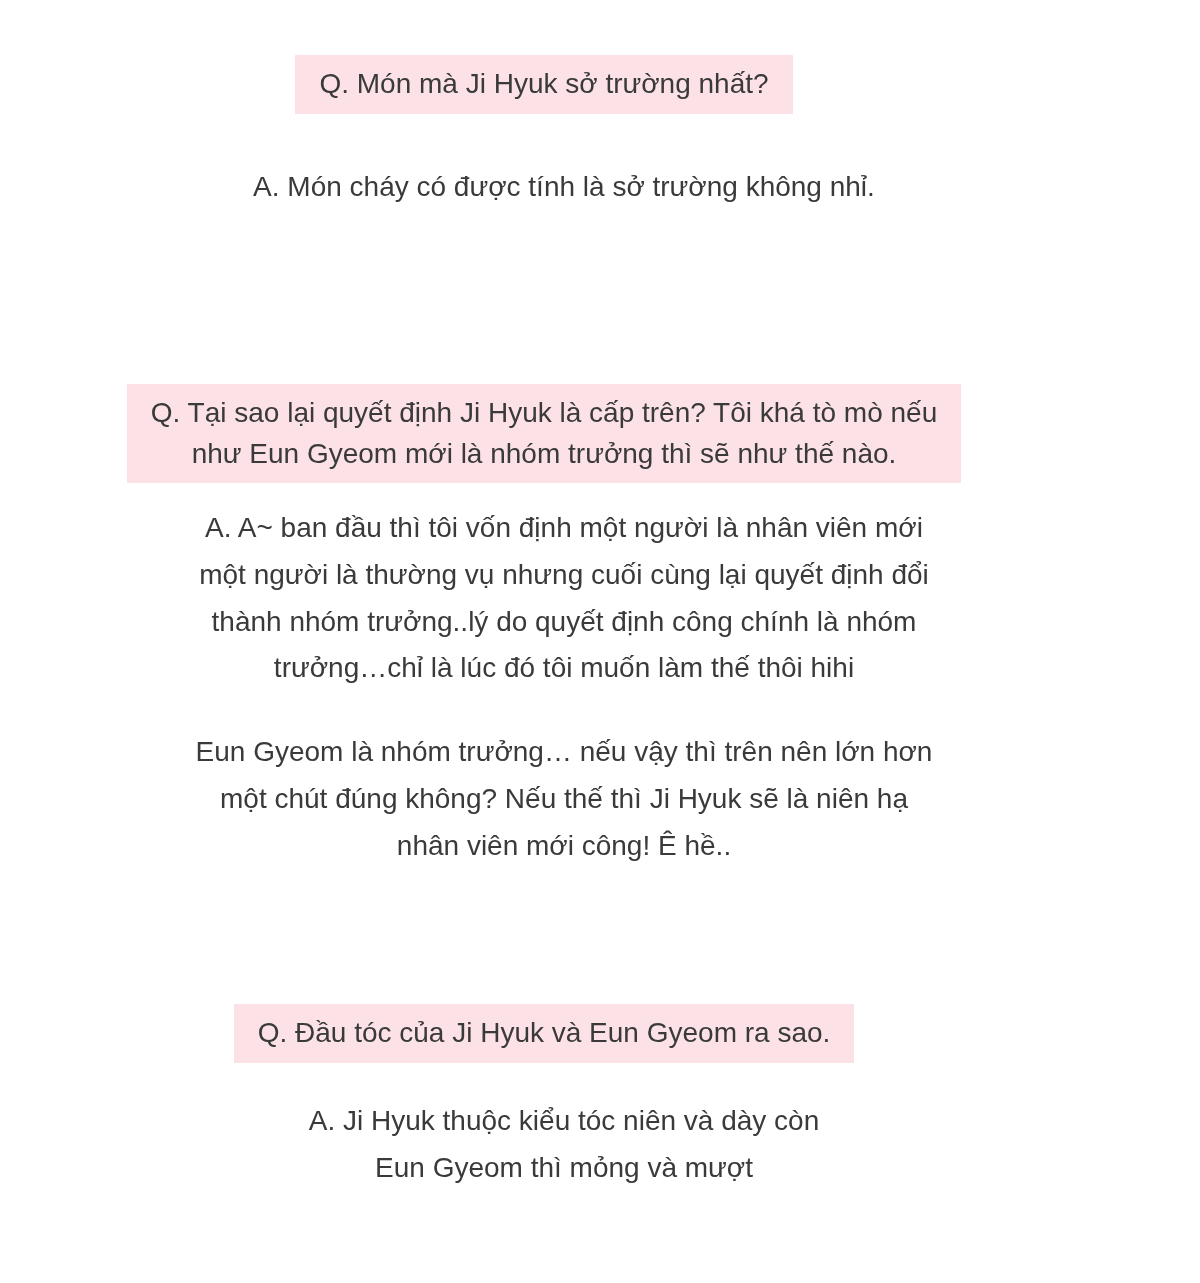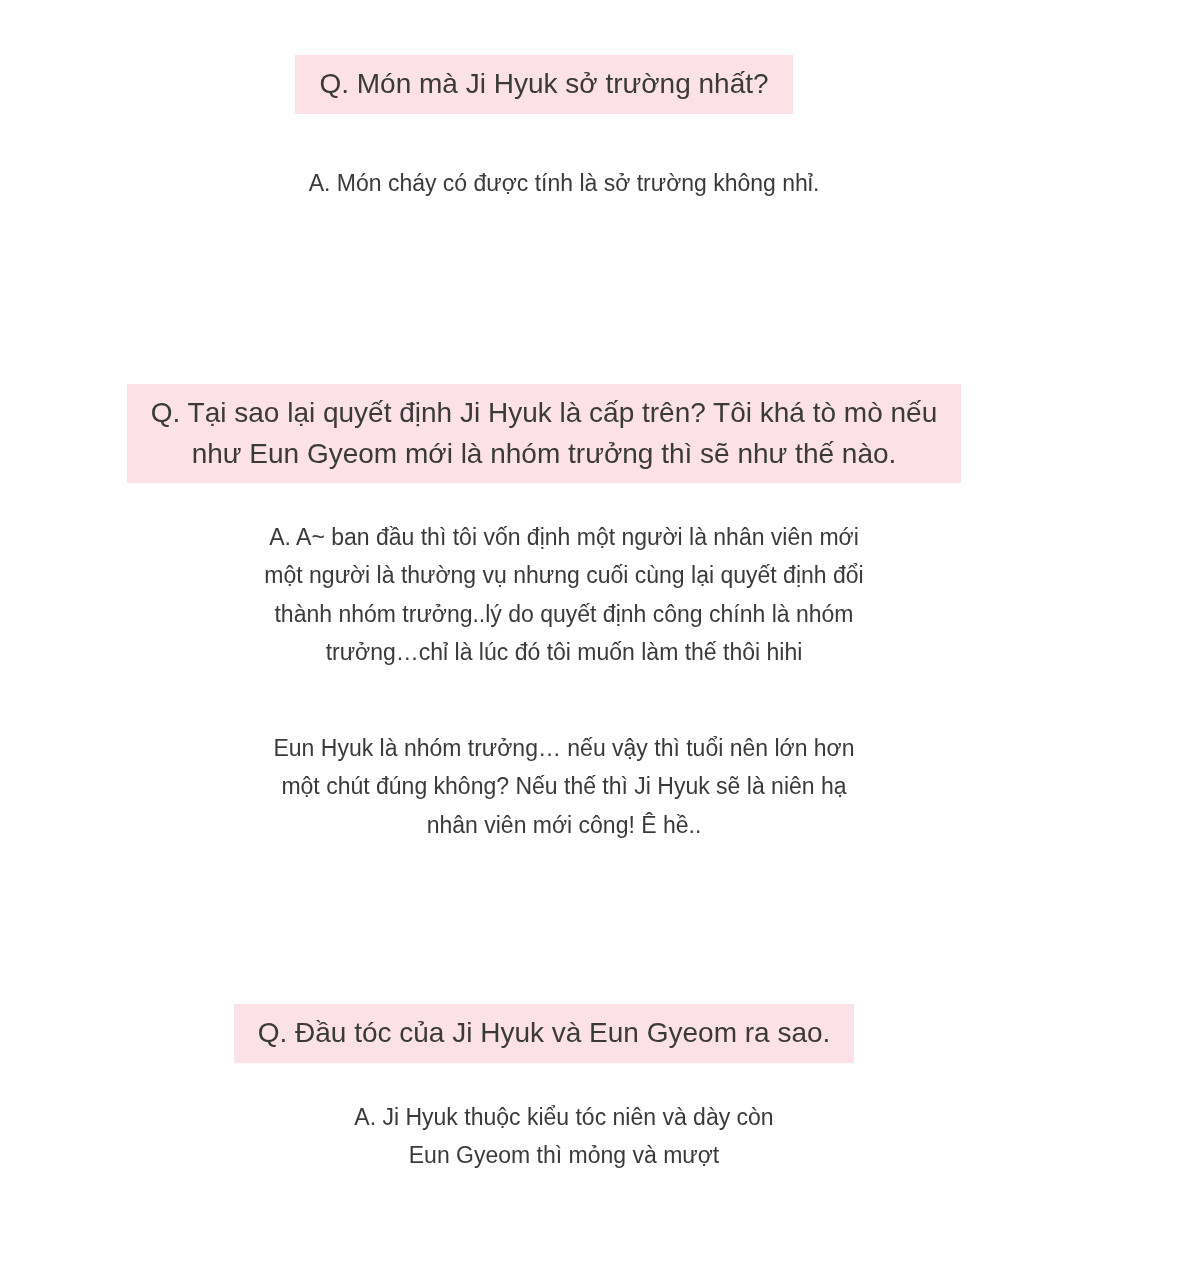--- a/index.html
+++ b/index.html
@@ -27,43 +27,43 @@
   }
   .q-line {
     display: inline-block;
     background: var(--highlight);
     padding: 9px 24px;
     font-size: 28px;
     line-height: 1.45;
     white-space: pre-line;
   }
   .answer {
-    font-size: 23px;
+    font-size: 28px;
     line-height: 1.67;
     white-space: pre-line;
     padding-left: 40px;
   }
 </style>
 </head>
 <body>
 
 <div class="block" style="top:55px">
   <span class="q-line">Q. Món mà Ji Hyuk sở trường nhất?</span>
 </div>
 <div class="block answer" style="top:164px">A. Món cháy có được tính là sở trường không nhỉ.</div>
 
 <div class="block" style="top:384px">
   <span class="q-line">Q. Tại sao lại quyết định Ji Hyuk là cấp trên? Tôi khá tò mò nếu
 như Eun Gyeom mới là nhóm trưởng thì sẽ như thế nào.</span>
 </div>
-<div class="block answer" style="top:518px">A. A~ ban đầu thì tôi vốn định một người là nhân viên mới
+<div class="block answer" style="top:505px">A. A~ ban đầu thì tôi vốn định một người là nhân viên mới
 một người là thường vụ nhưng cuối cùng lại quyết định đổi
 thành nhóm trưởng..lý do quyết định công chính là nhóm
 trưởng…chỉ là lúc đó tôi muốn làm thế thôi hihi</div>
-<div class="block answer" style="top:729px">Eun Hyuk là nhóm trưởng… nếu vậy thì tuổi nên lớn hơn
+<div class="block answer" style="top:729px">Eun Gyeom là nhóm trưởng… nếu vậy thì trên nên lớn hơn
 một chút đúng không? Nếu thế thì Ji Hyuk sẽ là niên hạ
 nhân viên mới công! Ê hề..</div>
 
 <div class="block" style="top:1004px">
   <span class="q-line">Q. Đầu tóc của Ji Hyuk và Eun Gyeom ra sao.</span>
 </div>
 <div class="block answer" style="top:1098px">A. Ji Hyuk thuộc kiểu tóc niên và dày còn
 Eun Gyeom thì mỏng và mượt</div>
 
 </body></html>

